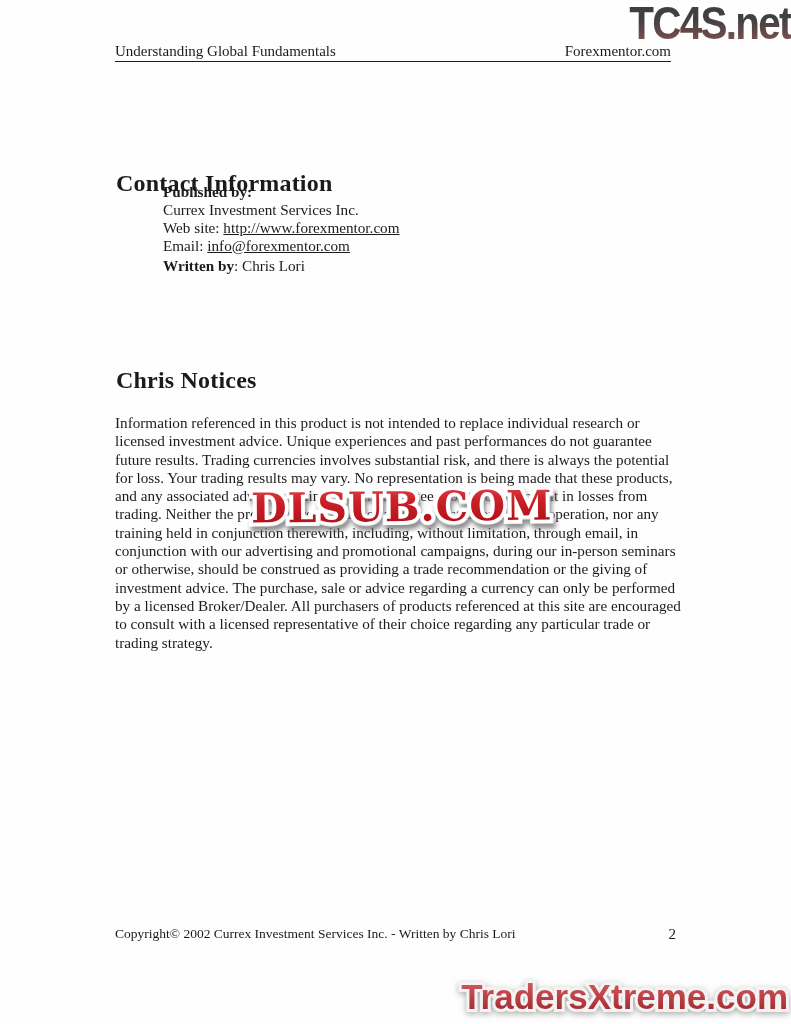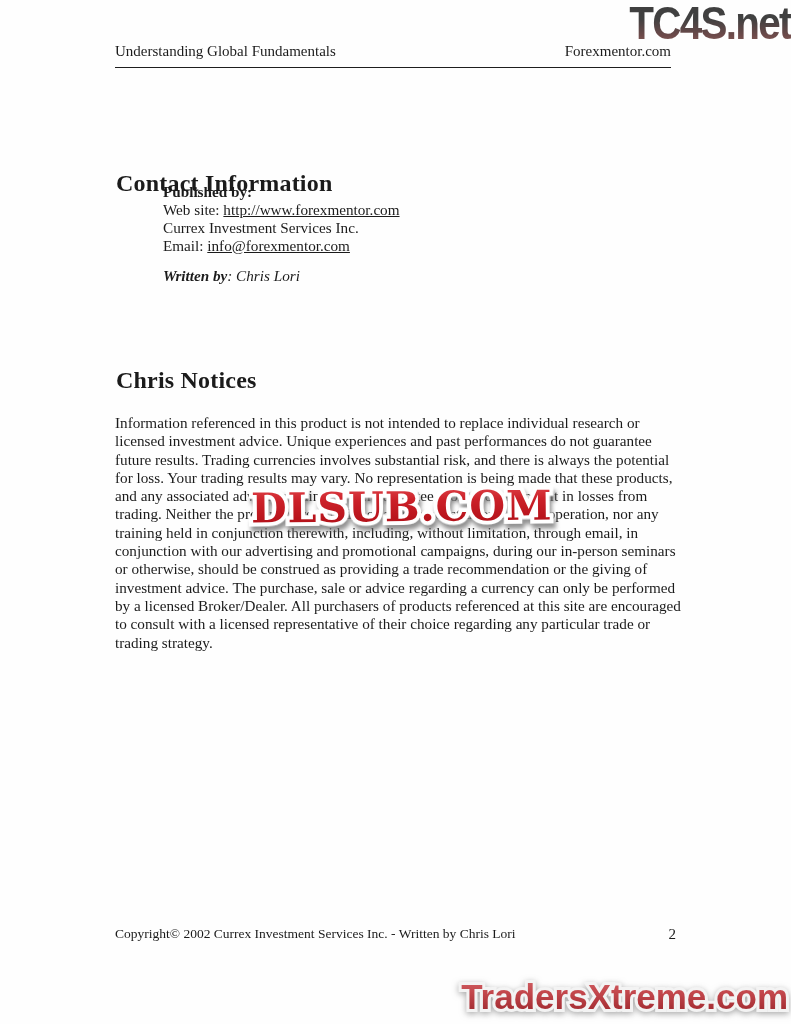--- a/index.html
+++ b/index.html
@@ -21,21 +21,21 @@
     transform:scaleX(0.86); transform-origin:100% 0;
     background:linear-gradient(180deg,#3e3e3e 0%,#414141 42%,#6d4a4a 75%,#93655f 100%);
     -webkit-background-clip:text; background-clip:text; color:transparent;
     white-space:nowrap;
   }
 
   
   .runhead{
     position:absolute; left:115px; top:43px; width:556px;
     display:flex; justify-content:space-between; align-items:flex-end;
-    border-bottom:1.5px solid #1e1e1e; padding-bottom:7px;
+    border-bottom:1.5px solid #1e1e1e; padding-bottom:1px;
     font-size:15px;
   }
 
   .h1{
     position:absolute; left:116px;
     font-size:24px; font-weight:700; letter-spacing:0.2px;
     white-space:nowrap;
   }
   .h1.contact{ top:130px;margin-top:40px; }
   .h1.legal{ top:367px; }
@@ -105,26 +105,26 @@
 
   <div class="runhead">
     <span>Understanding Global Fundamentals</span>
     <span>Forexmentor.com</span>
   </div>
 
   <div class="h1 contact">Contact Information</div>
 
   <div class="blk" style="top:183px;">
     <div><span class="b">Published by:</span></div>
+    <div>Currex Investment Services Inc.</div>
     <div><span>Web site: </span><span class="linklike">http://www.forexmentor.com</span></div>
-    <div>Currex Investment Services Inc.</div>
     <div><span>Email: </span><span class="linklike">info@forexmentor.com</span></div>
   </div>
 
-  <div class="blk" style="top:267px;font-style:italic;">
+  <div class="blk" style="top:257px;">
     <span class="b">Written by</span><span>: Chris Lori</span>
   </div>
 
   <div class="blk" style="top:303px;">
   </div>
 
   <div class="h1 legal">Chris Notices</div>
 
   <div class="legal-body">Information referenced in this product is not intended to replace individual research or licensed investment advice. Unique experiences and past performances do not guarantee future results. Trading currencies involves substantial risk, and there is always the potential for loss. Your trading results may vary. No representation is being made that these products, and any associated advice or training, will guarantee profits, or not result in losses from trading. Neither the products presented, nor any demonstration of their operation, nor any training held in conjunction therewith, including, without limitation, through email, in conjunction with our advertising and promotional campaigns, during our in-person seminars or otherwise, should be construed as providing a trade recommendation or the giving of investment advice. The purchase, sale or advice regarding a currency can only be performed by a licensed Broker/Dealer. All purchasers of products referenced at this site are encouraged to consult with a licensed representative of their choice regarding any particular trade or trading strategy.</div>
 

